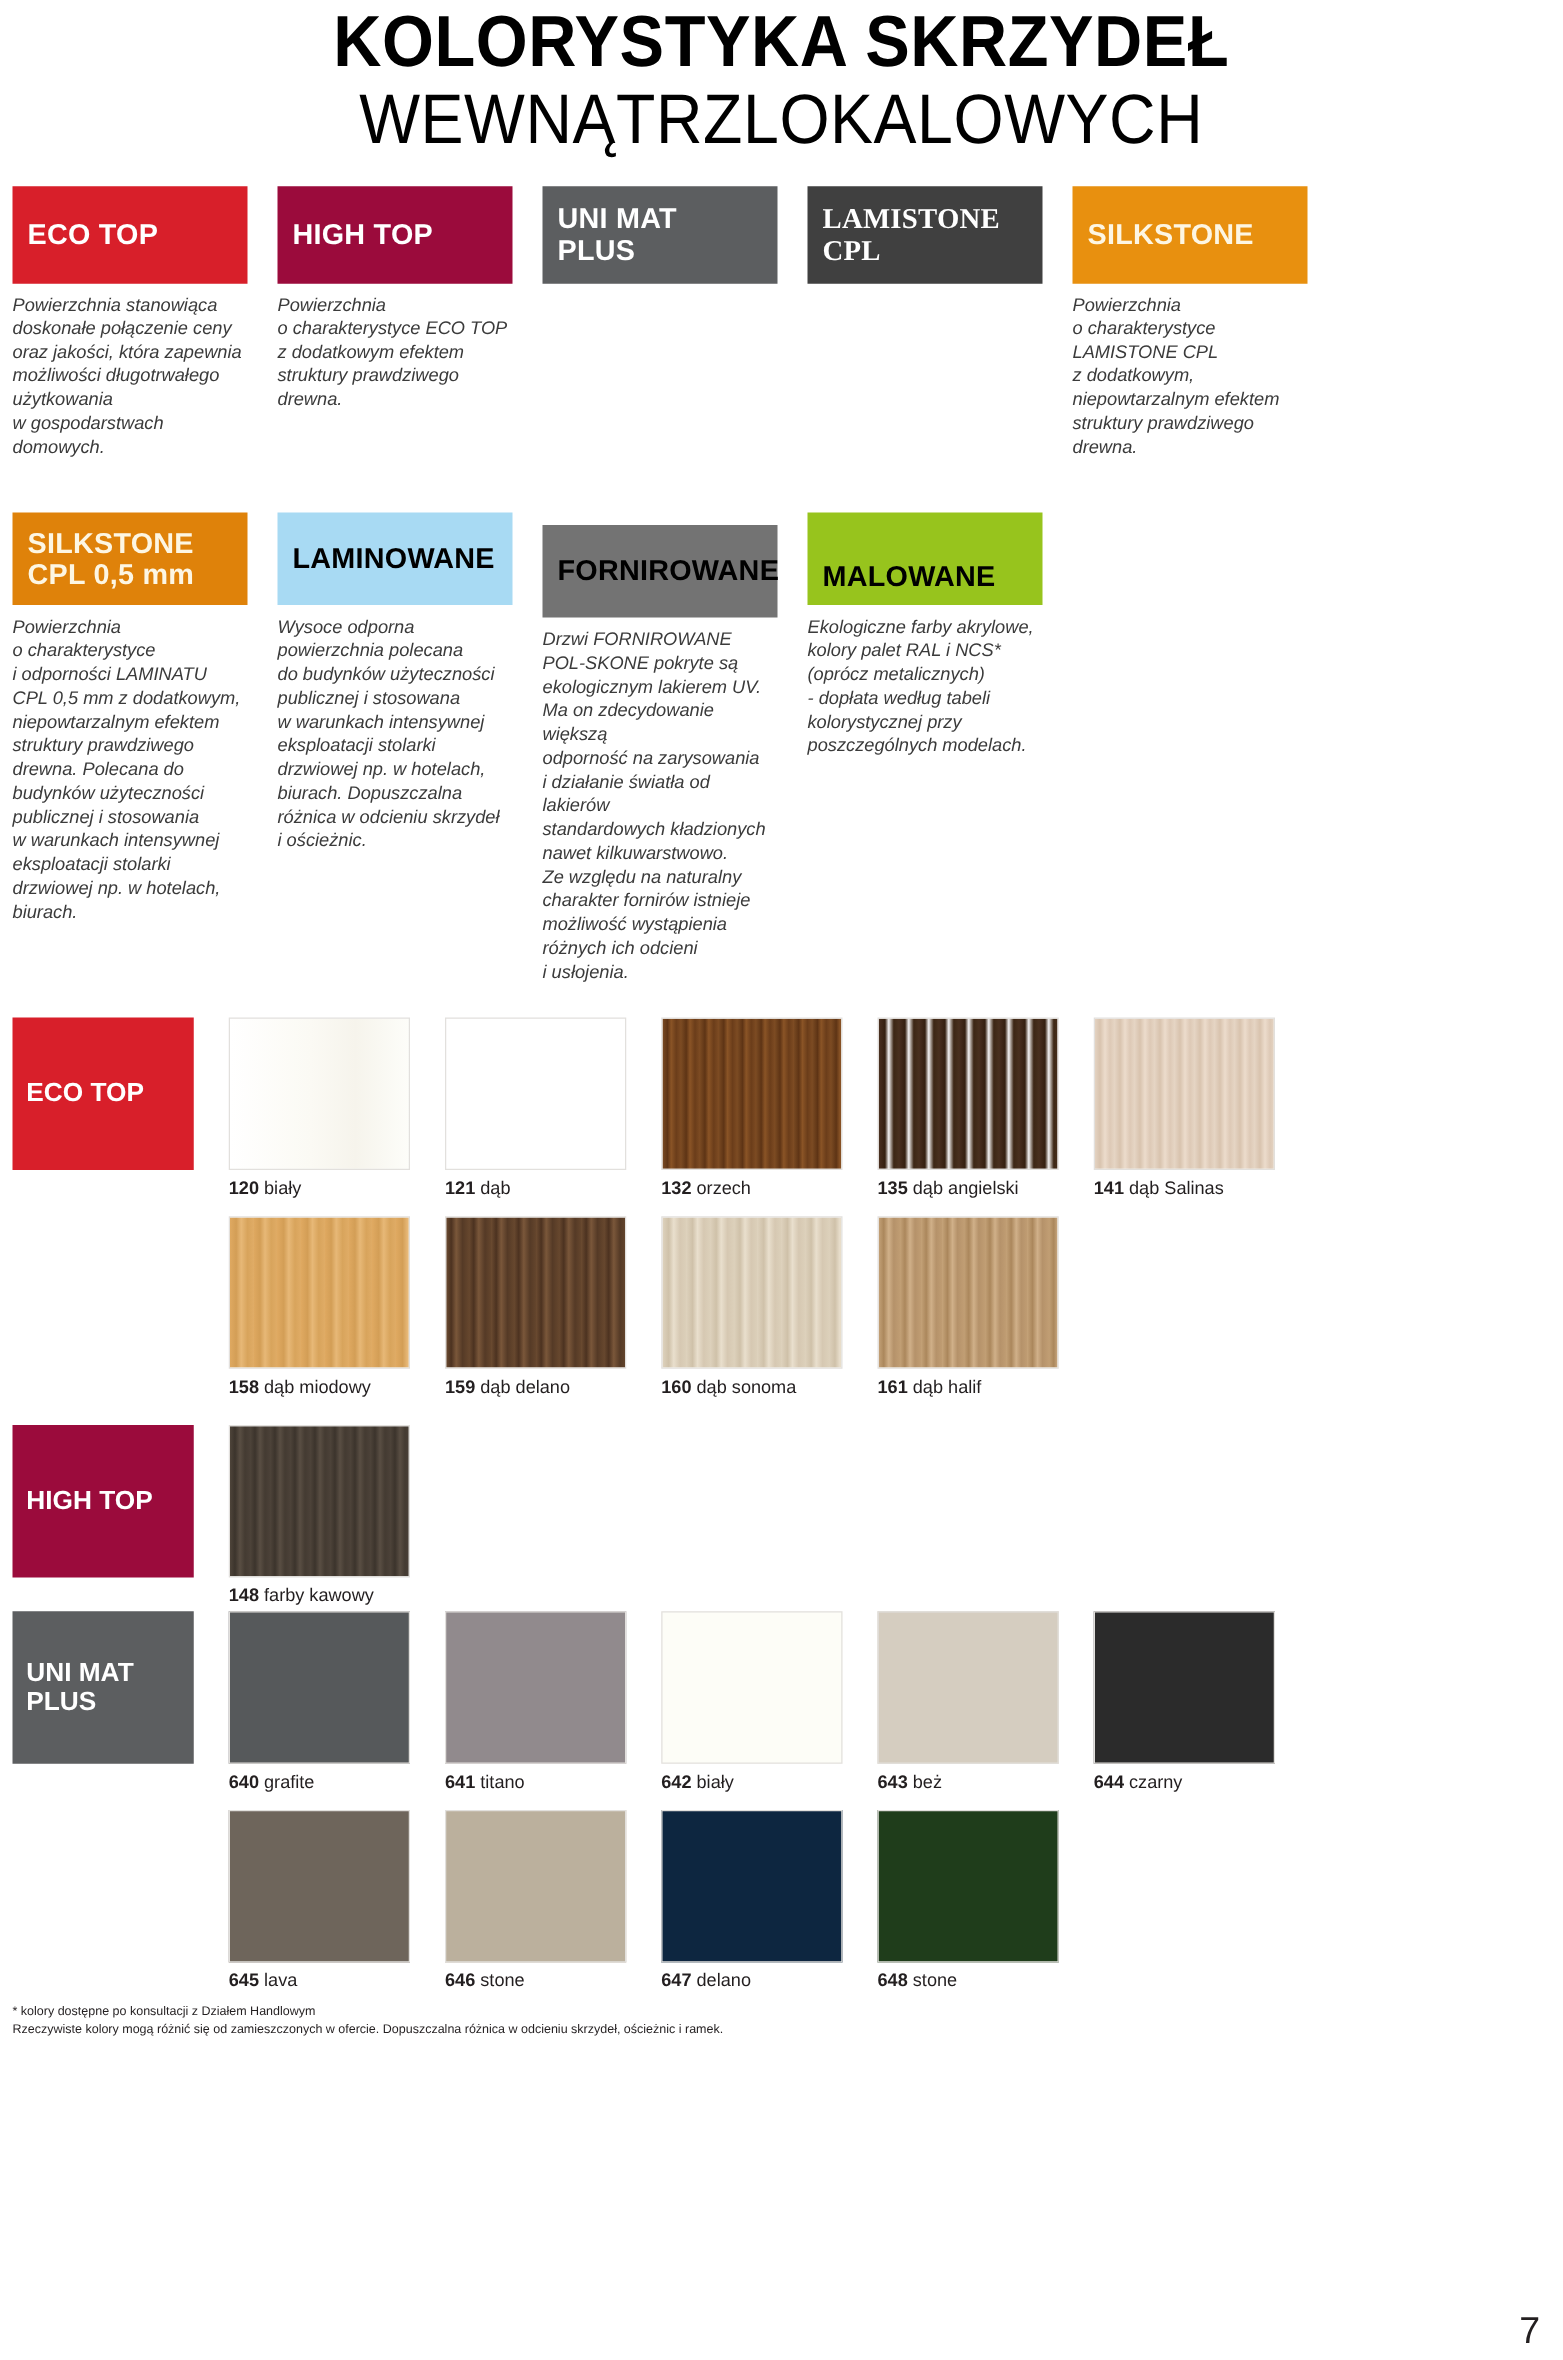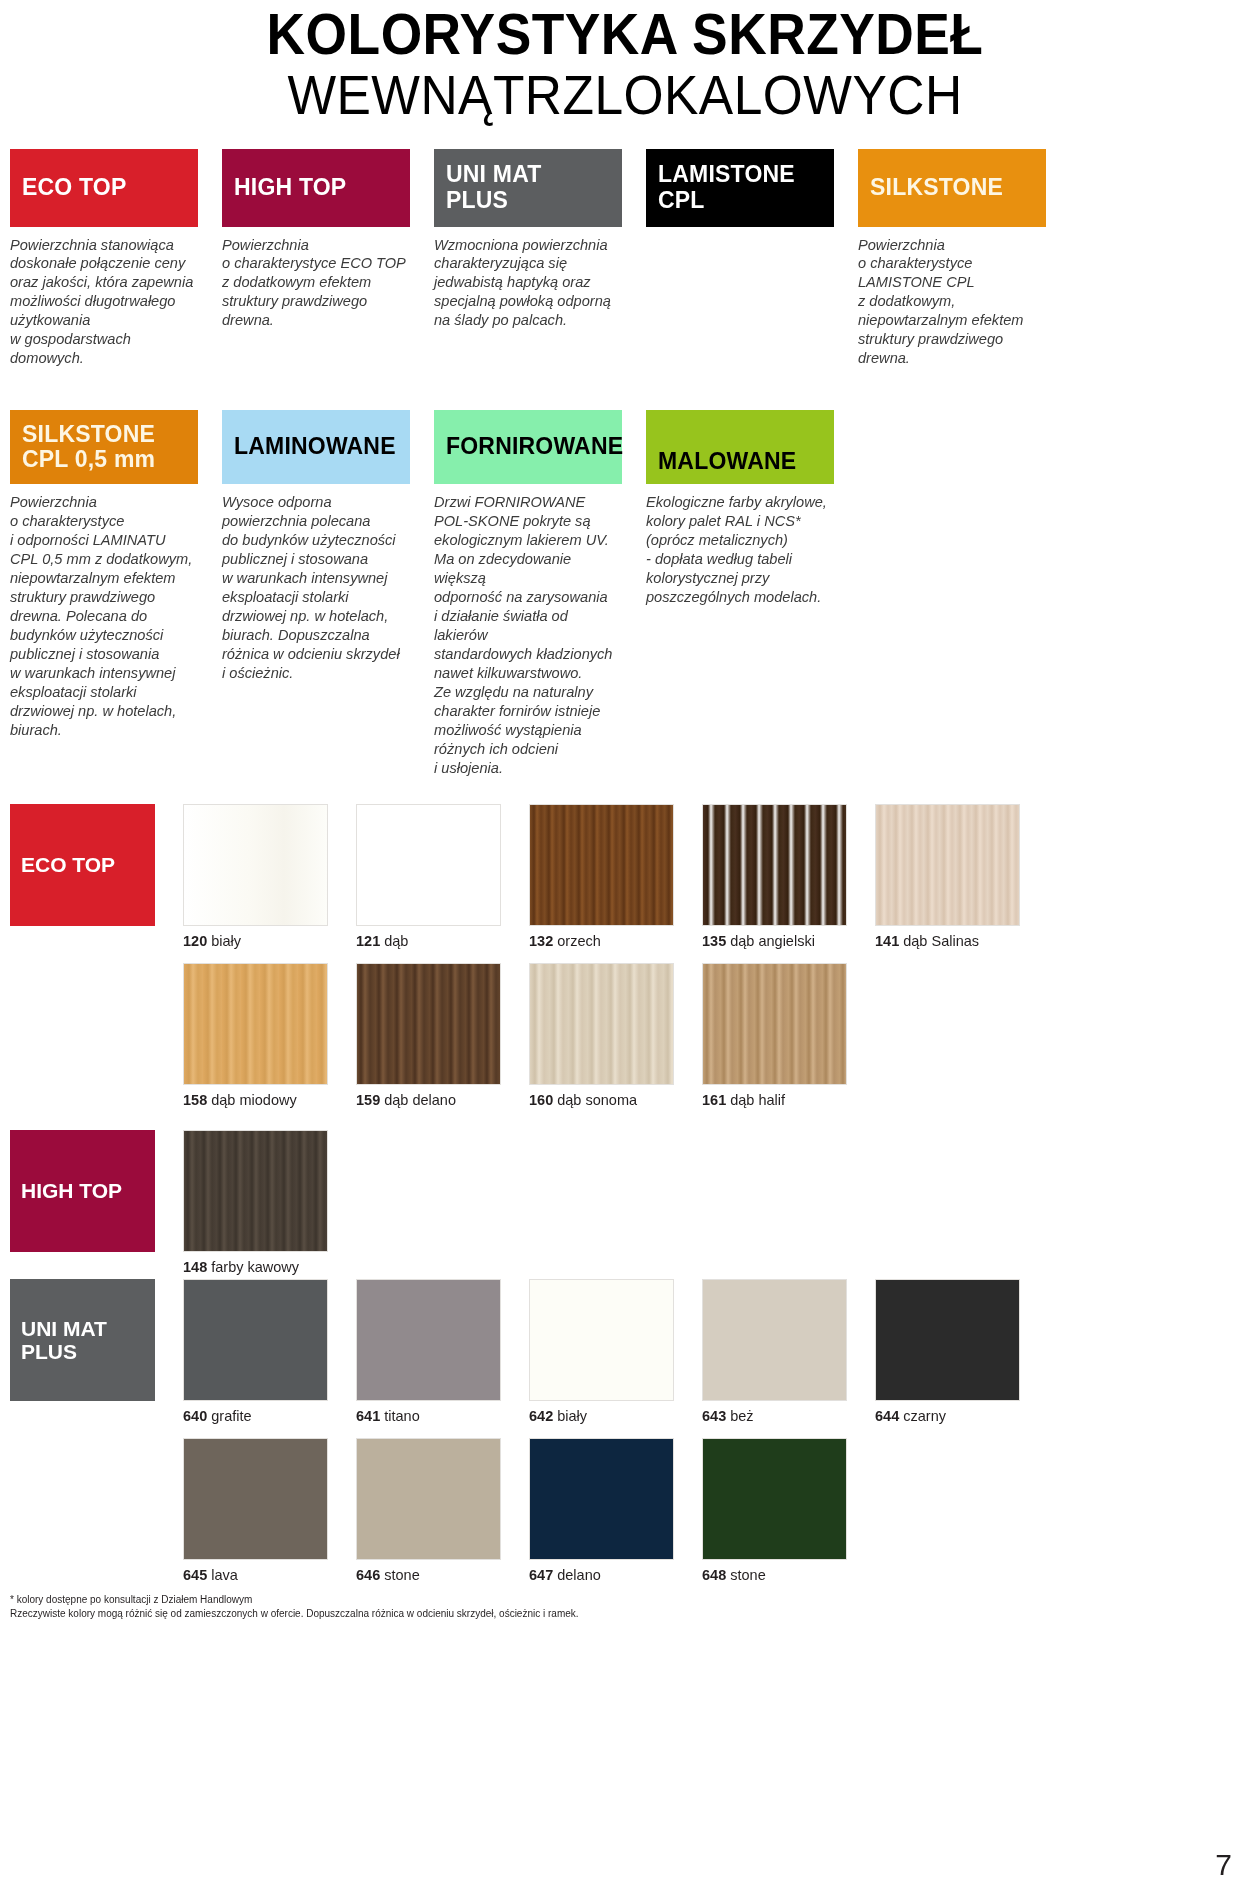--- a/index.html
+++ b/index.html
@@ -161,28 +161,23 @@
       <div class="card-body">Powierzchnia
 o charakterystyce ECO TOP
 z dodatkowym efektem
 struktury prawdziwego
 drewna.</div>
     </div>
     <div class="card">
       <div class="badge" style="background: rgb(92, 94, 96);">
         <div class="badge-label" style="color: rgb(255, 255, 255);">UNI MAT PLUS</div>
       </div>
-      <div class="card-body">Wzmocniona powierzchnia
-charakteryzująca się
-jedwabistą haptyką oraz
-specjalną powłoką odporną
-na ślady po palcach.</div>
-    </div>
-    <div class="card">
-      <div class="badge" style="background: #000000;">
+    </div>
+    <div class="card">
+      <div class="badge" style="background: #404040; font-family: Liberation Serif, serif;">
         <div class="badge-label" style="color: rgb(255, 255, 255);">LAMISTONE
 CPL</div>
       </div>
     </div>
     <div class="card">
       <div class="badge" style="background: rgb(232, 144, 15);">
         <div class="badge-label" style="color: rgb(253, 246, 227);">SILKSTONE</div>
       </div>
       <div class="card-body">Powierzchnia
 o charakterystyce
@@ -222,21 +217,21 @@
 do budynków użyteczności
 publicznej i stosowana
 w warunkach intensywnej
 eksploatacji stolarki
 drzwiowej np. w hotelach,
 biurach. Dopuszczalna
 różnica w odcieniu skrzydeł
 i ościeżnic.</div>
     </div>
     <div class="card">
-      <div class="badge" style="background: #86efac;">
+      <div class="badge" style="background: #737373; margin-top: 10px;">
         <div class="badge-label" style="color: rgb(0, 0, 0);">FORNIROWANE</div>
       </div>
       <div class="card-body">Drzwi FORNIROWANE
 POL-SKONE pokryte są
 ekologicznym lakierem UV.
 Ma on zdecydowanie większą
 odporność na zarysowania
 i działanie światła od lakierów
 standardowych kładzionych
 nawet kilkuwarstwowo.

